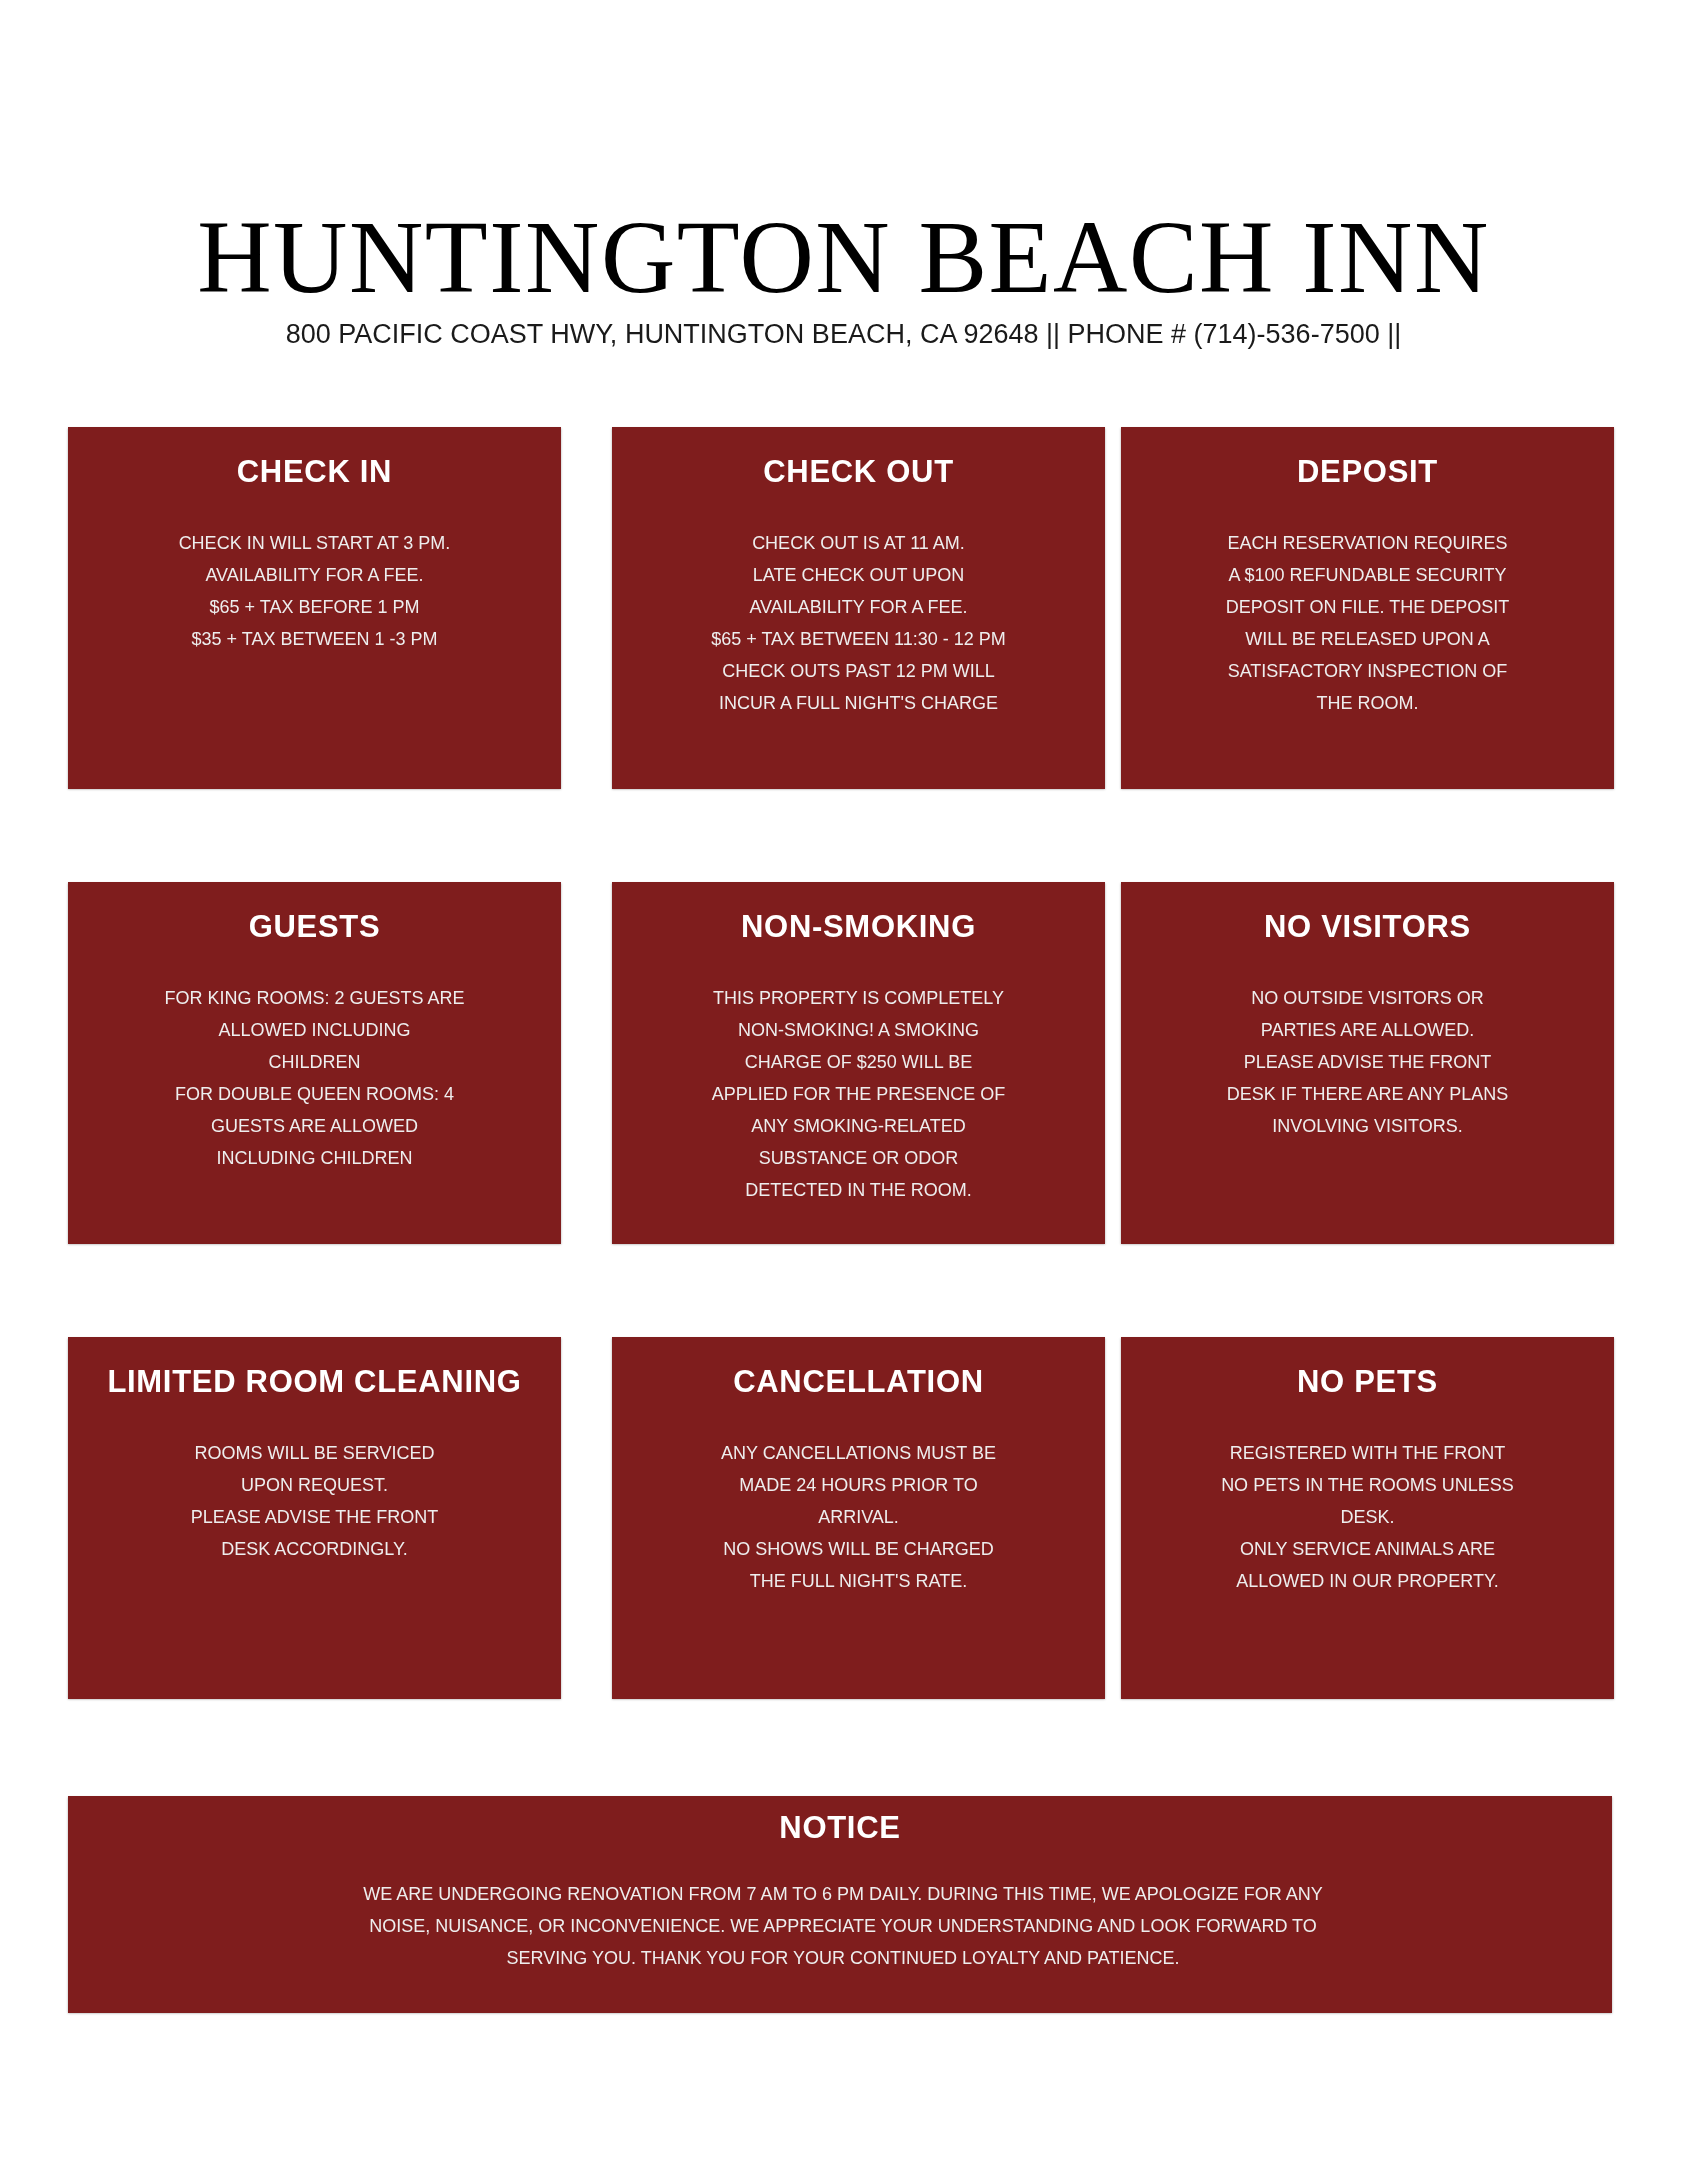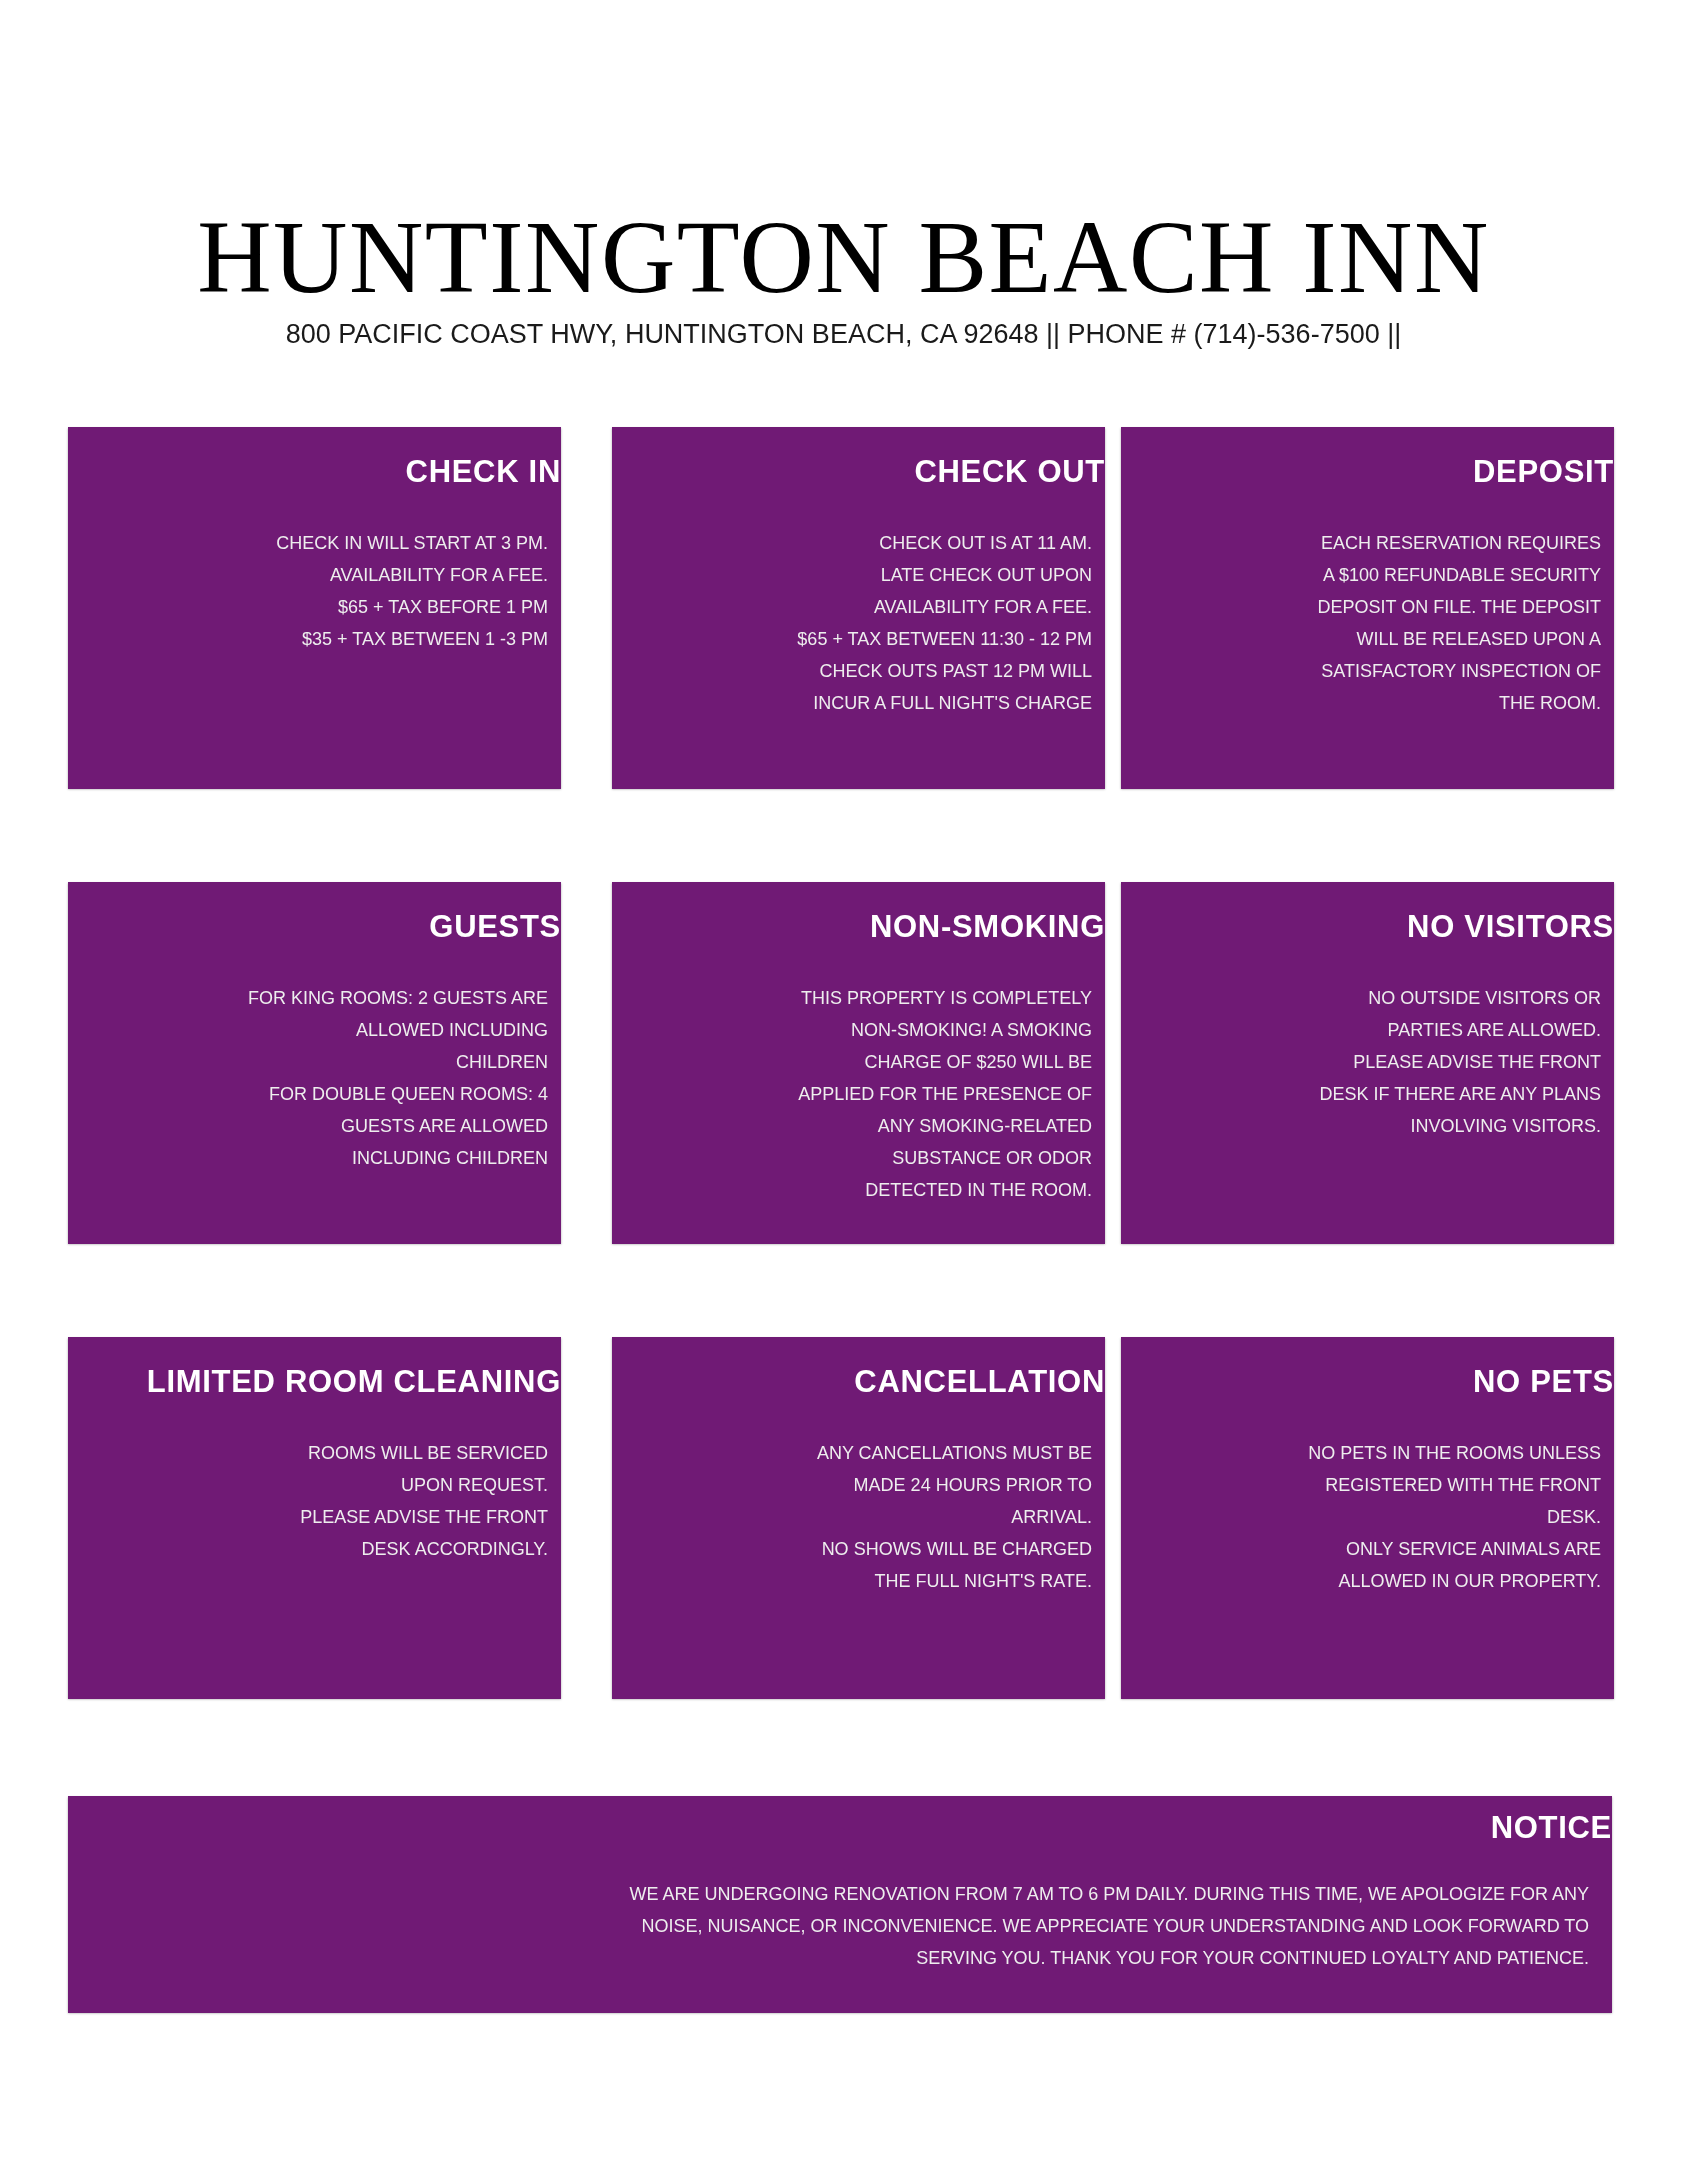--- a/index.html
+++ b/index.html
@@ -37,25 +37,25 @@
       text-align: center;
       font-family: "Liberation Sans", sans-serif;
       font-size: 27px;
       line-height: 33px;
       color: #1a1a1a;
       white-space: nowrap;
       letter-spacing: 0px;
     }
     .card {
       position: absolute;
-      background: #701a75;
+      background: #7f1d1d;
       color: #ffffff;
       box-sizing: border-box;
       box-shadow: 0 0.7px 2.2px rgba(0,0,0,0.35);
-      text-align: right;
+      text-align: center;
     }
     .card .heading {
       position: absolute;
       left: 0;
       width: 100%;
       top: 26px;
       font-family: "Liberation Sans", sans-serif;
       font-weight: bold;
       font-size: 31px;
       line-height: 38px;
@@ -196,22 +196,22 @@
     <span class="line" style="display: block;">MADE 24 HOURS PRIOR TO</span>
     <span class="line" style="display: block;">ARRIVAL.</span>
     <span class="line" style="display: block;">NO SHOWS WILL BE CHARGED</span>
     <span class="line" style="display: block;">THE FULL NIGHT'S RATE.</span>
   </div>
 </div>
 
 <div class="card grid-card col-2 row-2">
   <div class="heading" style="display: block;">NO PETS</div>
   <div class="body">
+    <span class="line" style="display: block;">REGISTERED WITH THE FRONT</span>
     <span class="line" style="display: block;">NO PETS IN THE ROOMS UNLESS</span>
-    <span class="line" style="display: block;">REGISTERED WITH THE FRONT</span>
     <span class="line" style="display: block;">DESK.</span>
     <span class="line" style="display: block;">ONLY SERVICE ANIMALS ARE</span>
     <span class="line" style="display: block;">ALLOWED IN OUR PROPERTY.</span>
   </div>
 </div>
 
 <div class="card notice">
   <div class="heading" style="display: block;">NOTICE</div>
   <div class="body">
     <span class="line" style="display: block;">WE ARE UNDERGOING RENOVATION FROM 7 AM TO 6 PM DAILY. DURING THIS TIME, WE APOLOGIZE FOR ANY</span>

